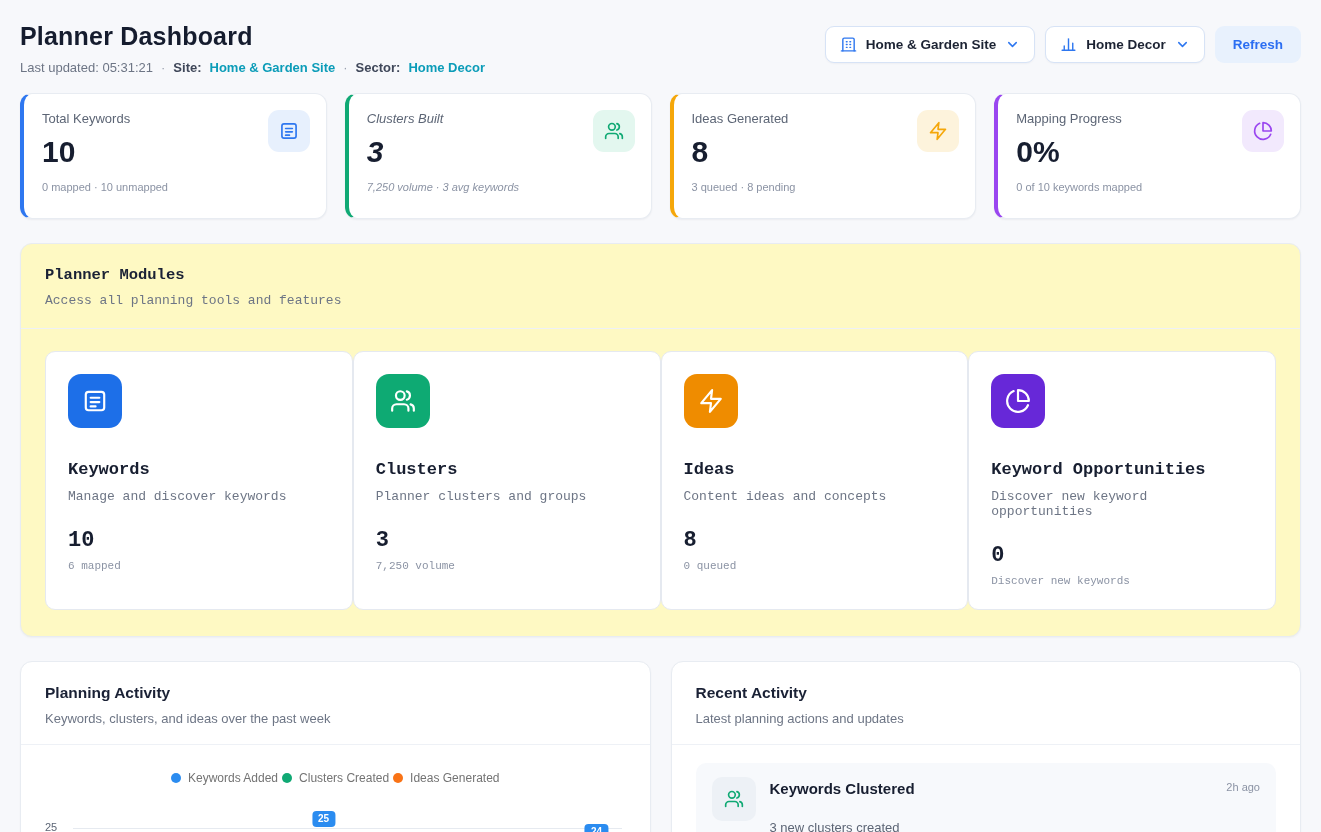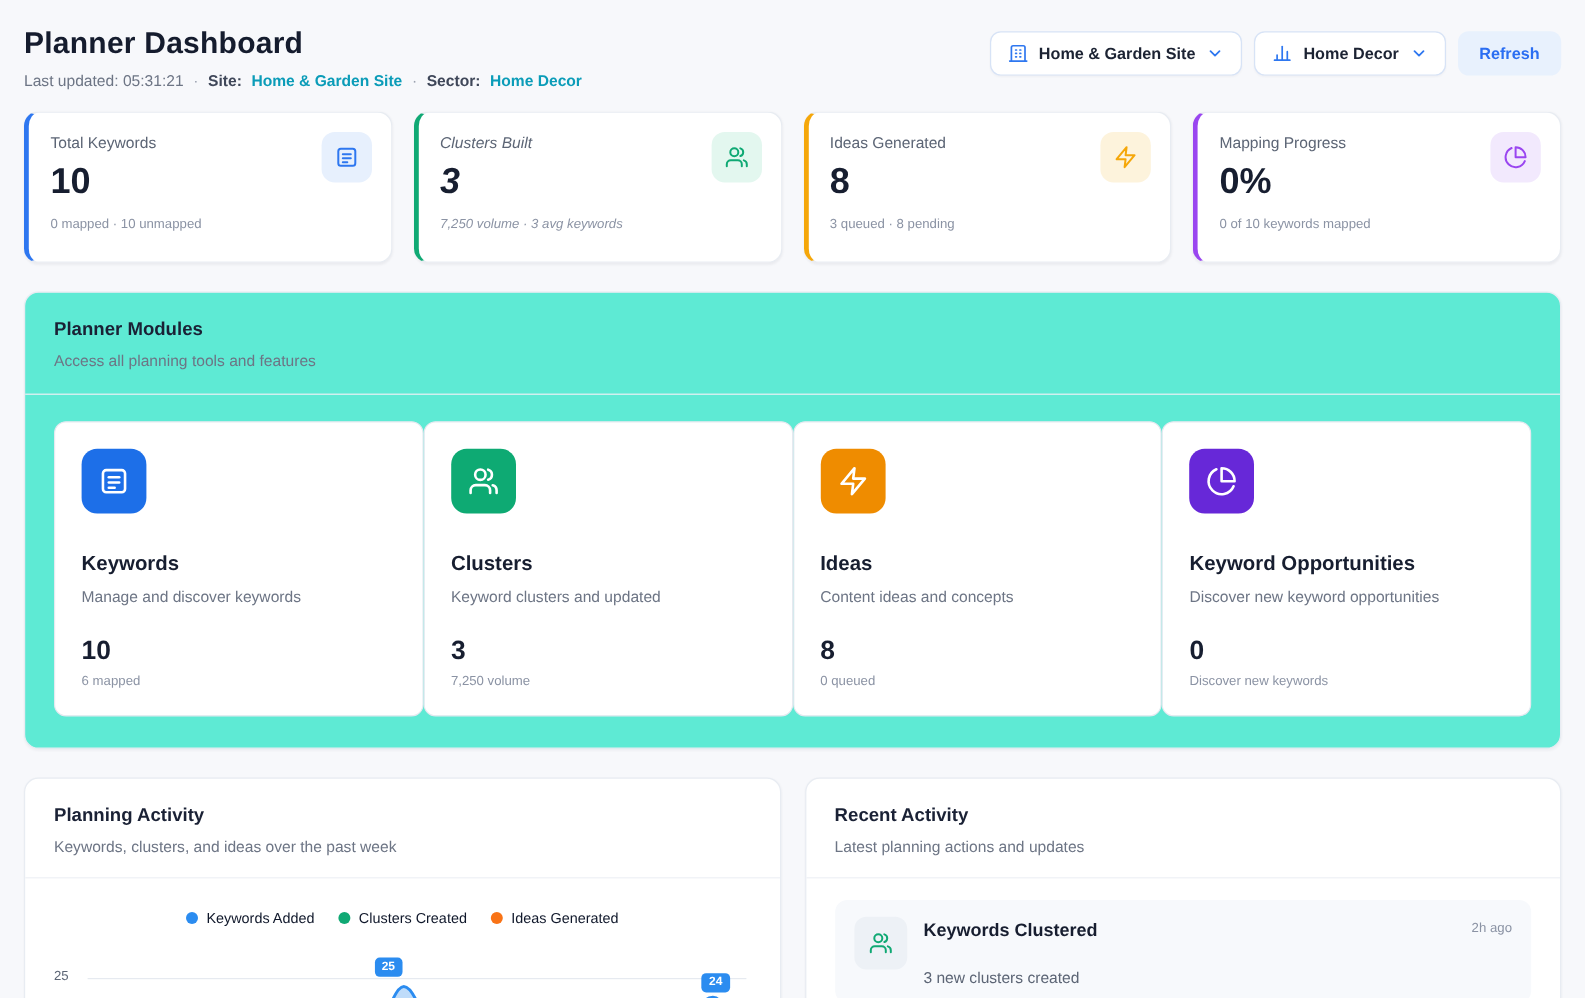--- a/index.html
+++ b/index.html
@@ -30,21 +30,21 @@
   .stat-label { font-size:13px; color:#5c6575; }
   .stat-value { font-size:30px; font-weight:700; color:#171e30; margin-top:9px; }
   .stat-caption { font-size:11px; color:#8b93a4; margin-top:12px; }
   .stat-icon { position:absolute; top:16px; right:16px; width:42px; height:42px; border-radius:11px; display:flex; align-items:center; justify-content:center; }
   .stat-icon.c-blue   { background:#e7f0fd; color:#2e77f0; }
   .stat-icon.c-green  { background:#e3f7ef; color:#10a974; }
   .stat-icon.c-orange { background:#fdf3dc; color:#f5a70a; }
   .stat-icon.c-purple { background:#f2e9fd; color:#9a46f0; }
 
   
-  .modules-card { margin:24px 20px 0; background:#5eead4; border:1px solid #e8ecf2; border-radius:12px; box-shadow:0 1px 2px rgba(16,24,40,.04); }
+  .modules-card { margin:24px 20px 0; background:#fef9c3; border:1px solid #e8ecf2; border-radius:12px; box-shadow:0 1px 2px rgba(16,24,40,.04);font-family:Liberation Mono, monospace; }
   .modules-header { padding:22px 24px 20px; border-bottom:1px solid #eef1f6; }
   .sec-title { font-size:15.5px; font-weight:700; color:#1a2135; }
   .sec-sub { font-size:13px; color:#6d7585; margin-top:9px; }
   .modules-grid { display:grid; grid-template-columns:repeat(4,1fr); padding:22px 24px 26px; }
   .module-card { border:1px solid #e5e9f0; border-radius:10px; padding:22px; background:#fff; cursor:pointer; }
   .module-icon { width:54px; height:54px; border-radius:13px; display:flex; align-items:center; justify-content:center; color:#fff; }
   .module-icon.m-blue   { background:#1d6fe8; }
   .module-icon.m-green  { background:#0eaa73; }
   .module-icon.m-orange { background:#ef8c00; }
   .module-icon.m-purple { background:#6728d8; }
@@ -52,21 +52,21 @@
   .module-desc { margin-top:10px; font-size:13px; color:#6d7585; }
   .module-value { margin-top:24px; font-size:22px; font-weight:700; color:#171e30; }
   .module-caption { margin-top:7px; font-size:11px; color:#8b93a4; }
 
   
   .bottom-grid { margin:24px 20px 0; display:grid; grid-template-columns:1fr 1fr; gap:20px; }
   .panel { background:#fff; border:1px solid #e8ecf2; border-radius:12px; box-shadow:0 1px 2px rgba(16,24,40,.04); }
   .panel-header { padding:22px 24px 18px; border-bottom:1px solid #eef1f6; }
   .panel-body { padding:18px 24px; }
 
-  .legend { display:flex; justify-content:center; gap:20px; font-size:12px; color:#0f172a; margin-top:8px; }
+  .legend { display:flex; justify-content:center; gap:4px; font-size:12px; color:#737373; margin-top:8px; }
   .legend-item { display:flex; align-items:center; gap:7px; }
   .dot { width:10px; height:10px; border-radius:50%; }
   .dot.d-blue { background:#2b8cf0; } .dot.d-green { background:#10a974; } .dot.d-orange { background:#f97316; }
 
   .chart-area { position:relative; margin-top:20px; height:300px; }
   .y-label { position:absolute; left:0; top:16px; font-size:11px; color:#5c6575; }
   .grid-line { position:absolute; left:28px; right:4px; top:23px; border-top:1px solid #e6eaf0; }
   .chart-svg { position:absolute; left:28px; right:4px; top:0; height:100%; width:calc(100% - 32px); }
   .badge { position:absolute; transform:translateX(-50%); background:#2b8cf0; color:#fff; font-size:10px; font-weight:700; padding:2px 6px; border-radius:4px; line-height:1.2; }
   .badge.b1 { left:48%; top:6px; }
@@ -220,21 +220,21 @@
       <article class="module-card">
         <div class="module-icon m-green">
           <svg width="26" height="26" viewBox="0 0 24 24" fill="none" stroke="currentColor" stroke-width="2" stroke-linecap="round" stroke-linejoin="round">
               <path d="M17 21v-2a4 4 0 0 0-4-4H6a4 4 0 0 0-4 4v2"></path>
               <circle cx="9.5" cy="7" r="4"></circle>
               <path d="M22 21v-2a4 4 0 0 0-3-3.85"></path>
               <path d="M15.5 3.15a4 4 0 0 1 0 7.7"></path>
             </svg>
         </div>
         <div class="module-title">Clusters</div>
-        <div class="module-desc">Keyword clusters and updated</div>
+        <div class="module-desc">Planner clusters and groups</div>
         <div class="module-value">3</div>
         <div class="module-caption">7,250 volume</div>
       </article>
 
       <article class="module-card">
         <div class="module-icon m-orange">
           <svg width="26" height="26" viewBox="0 0 24 24" fill="none" stroke="currentColor" stroke-width="2" stroke-linecap="round" stroke-linejoin="round">
               <polygon points="13 2 3 14 12 14 11 22 21 10 12 10 13 2"></polygon>
             </svg>
         </div>

